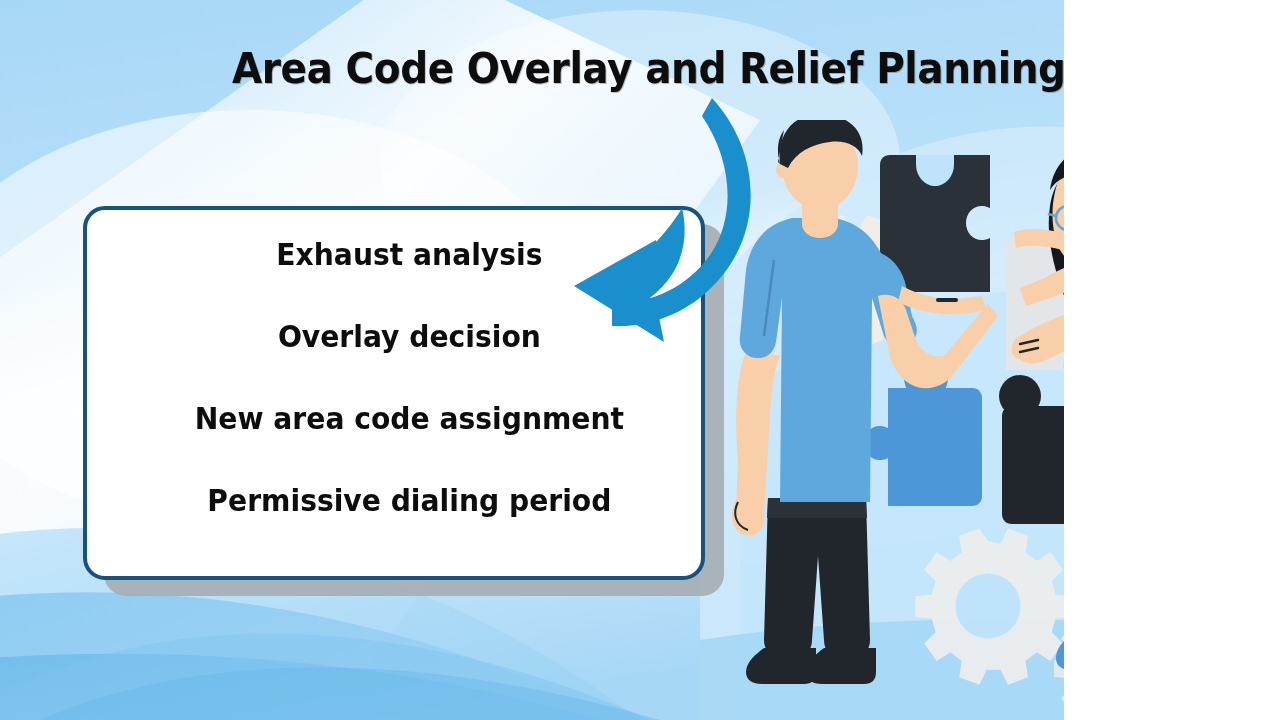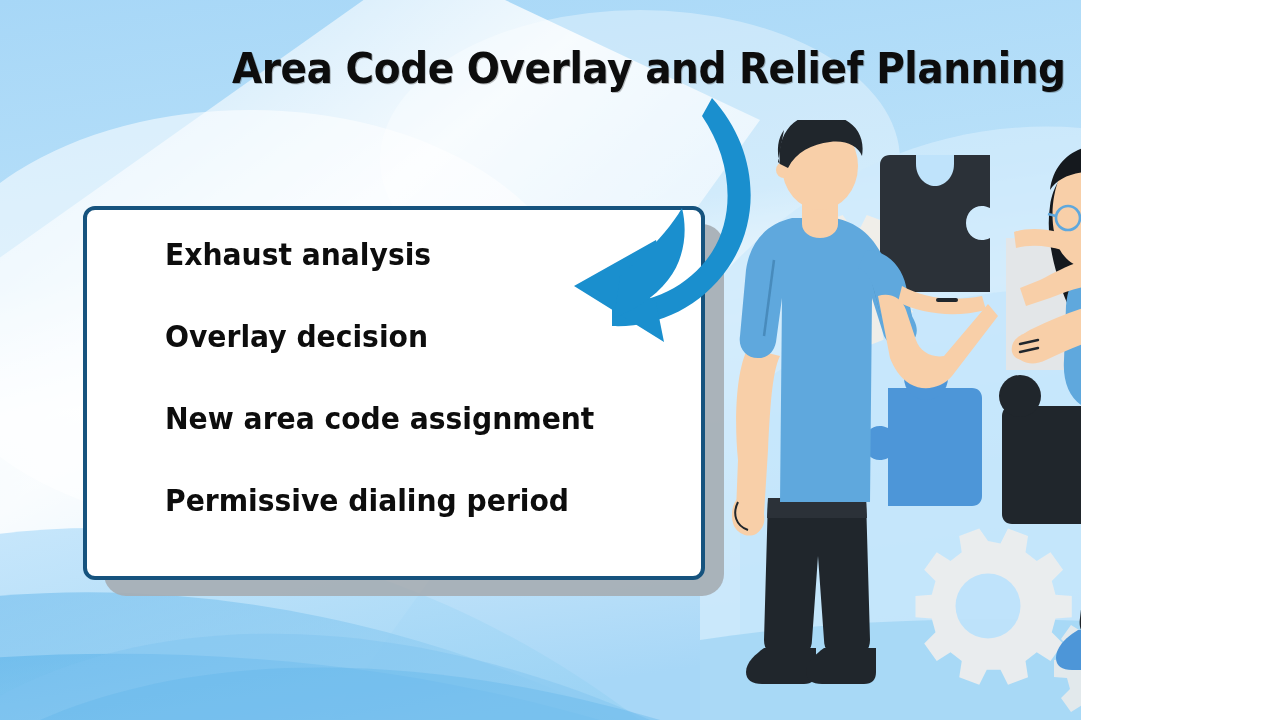--- a/index.html
+++ b/index.html
@@ -7,21 +7,20 @@
     padding: 0;
     background: #ffffff;
   }
   #stage {
     position: relative;
     width: 1064px;
     height: 720px;
     overflow: hidden;
     font-family: "DejaVu Sans", sans-serif;
     background: #4d7c0f;
-    padding-left: 17px;
   }
 
   
   .bg-svg {
     position: absolute;
     left: 0; top: 0;
     width: 1280px;
     height: 720px;
   }
 
@@ -53,24 +52,25 @@
     border-radius: 22px;
     background: #a6aeb4;
     opacity: 0.92;
   }
   #card {
     position: absolute;
     left: 83px;
     top: 206px;
     width: 622px;
     height: 374px;
-    border-radius: 12px;
+    border-radius: 22px;
     background: #ffffff;
     border: 4px solid #16537e;
     box-sizing: border-box;
+    text-align: center;
   }
   #card-list {
     position: absolute;
     left: 78px;
     top: 30px;
     right: 16px;
   }
   .card-item {
     font-family: "DejaVu Sans", sans-serif;
     font-weight: bold;

